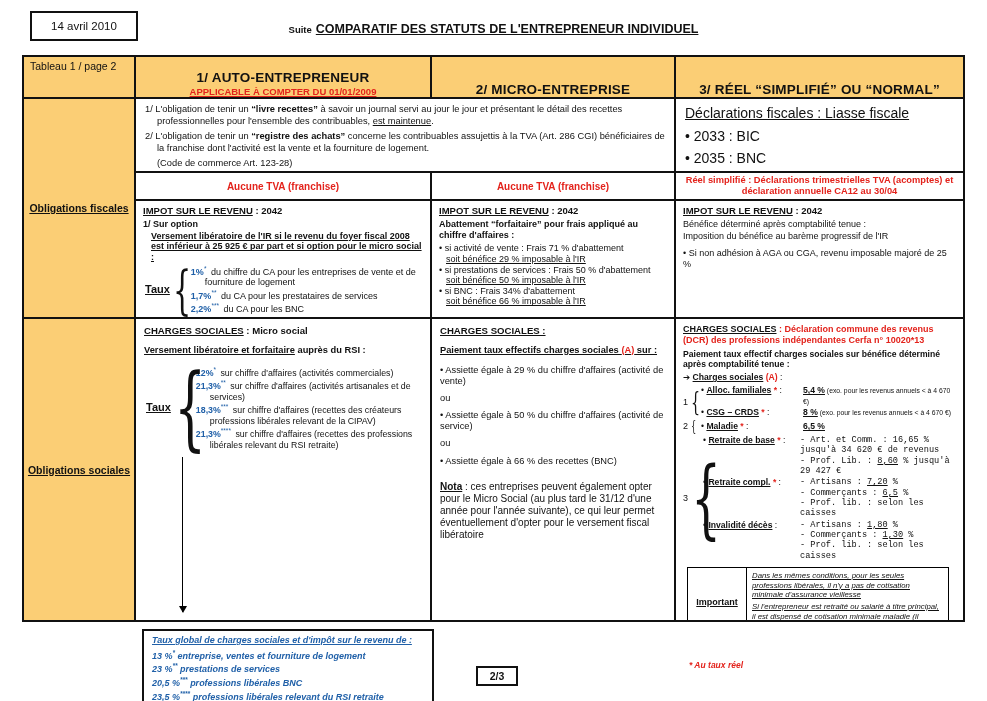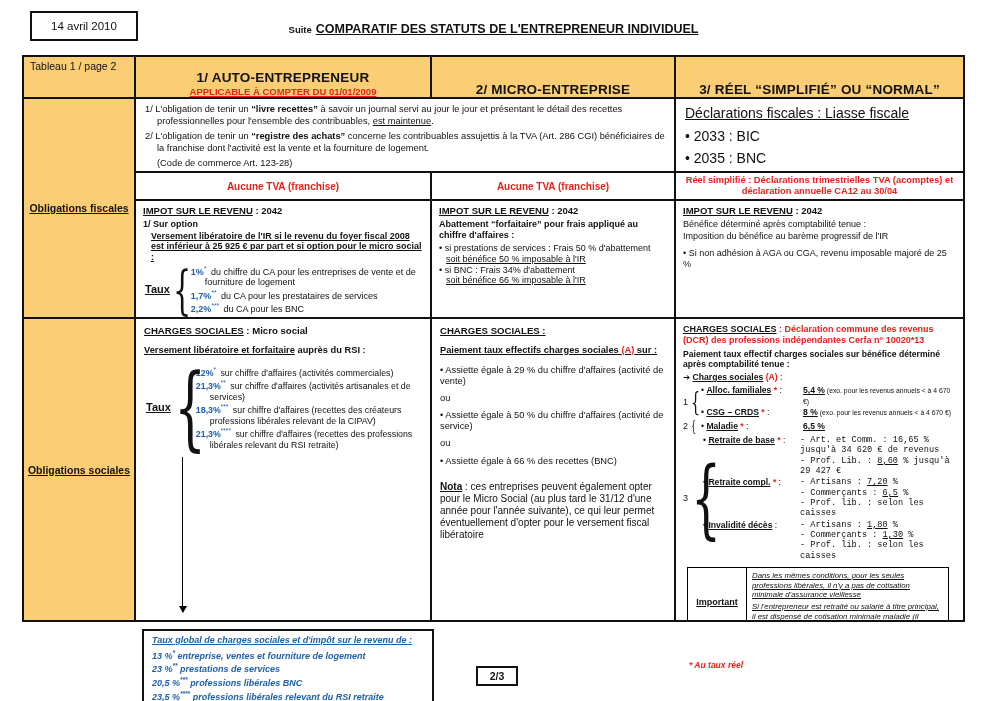--- a/index.html
+++ b/index.html
@@ -169,20 +169,21 @@
         <div class="rateline"><span class="blue b">1,7%</span><sup class="blue">**</sup><span> du CA pour les prestataires de services</span></div>
         <div class="rateline"><span class="blue b">2,2%</span><sup class="blue">***</sup><span> du CA pour les BNC</span></div>
       </div>
     </div>
     <div class="optline">2/ A défaut, imposition selon micro</div>
   </div>
 
   <div class="cell ircell ir2">
     <div class="irhead"><span class="u">IMPOT SUR LE REVENU</span><span> : 2042</span></div>
     <div class="b" style="margin-bottom:3px">Abattement “forfaitaire” pour frais appliqué au chiffre d'affaires :</div>
+    <div>• <span>si activité de vente : Frais 71 % d'abattement</span><br><span class="u" style="margin-left:7px">soit bénéfice 29 % imposable à l'IR</span></div>
     <div>• <span>si prestations de services : Frais 50 % d'abattement</span><br><span class="u" style="margin-left:7px">soit bénéfice 50 % imposable à l'IR</span></div>
     <div>• <span>si BNC : Frais 34% d'abattement</span><br><span class="u" style="margin-left:7px">soit bénéfice 66 % imposable à l'IR</span></div>
   </div>
 
   <div class="cell ircell ir3 lc">
     <div class="irhead"><span class="u">IMPOT SUR LE REVENU</span><span> : 2042</span></div>
     <div style="margin-bottom:1px">Bénéfice déterminé après comptabilité tenue :</div>
     <div style="margin-bottom:7px">Imposition du bénéfice au barème progressif de l'IR</div>
     <div>• Si non adhésion à AGA ou CGA, revenu imposable majoré de 25 %</div>
   </div>

